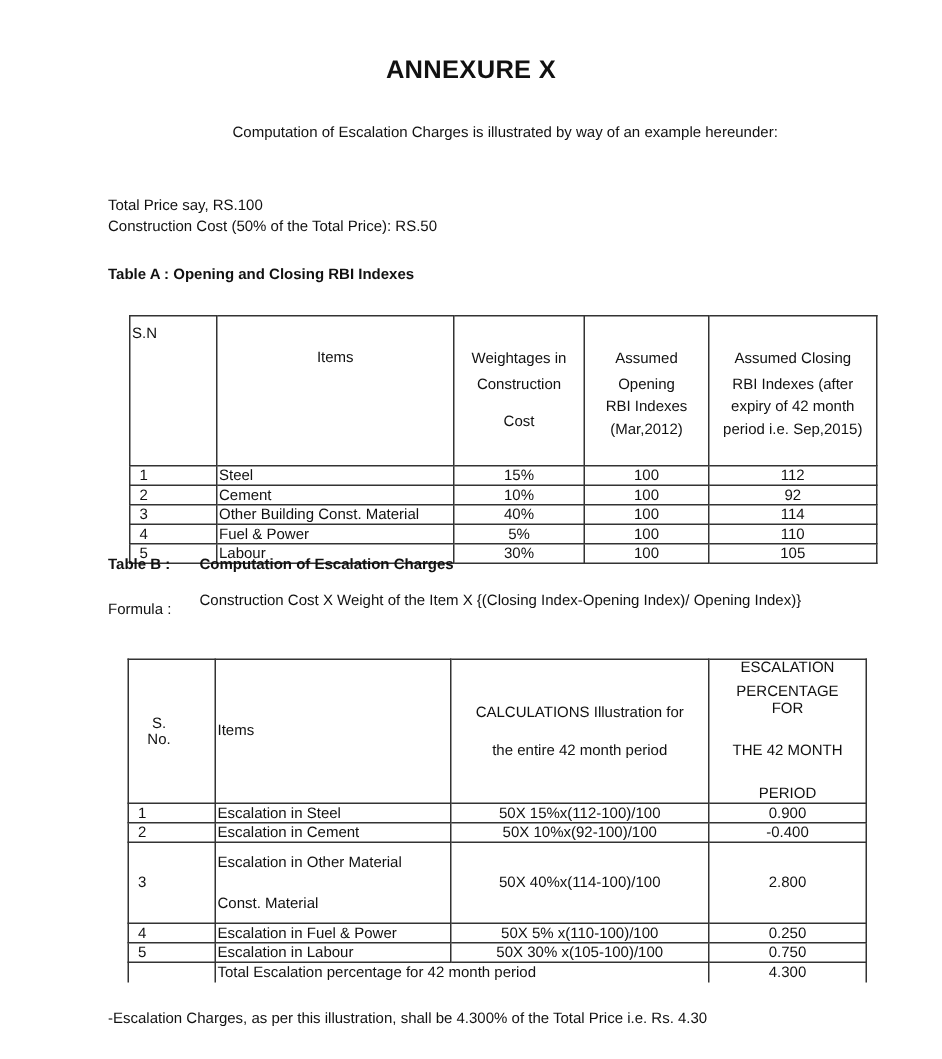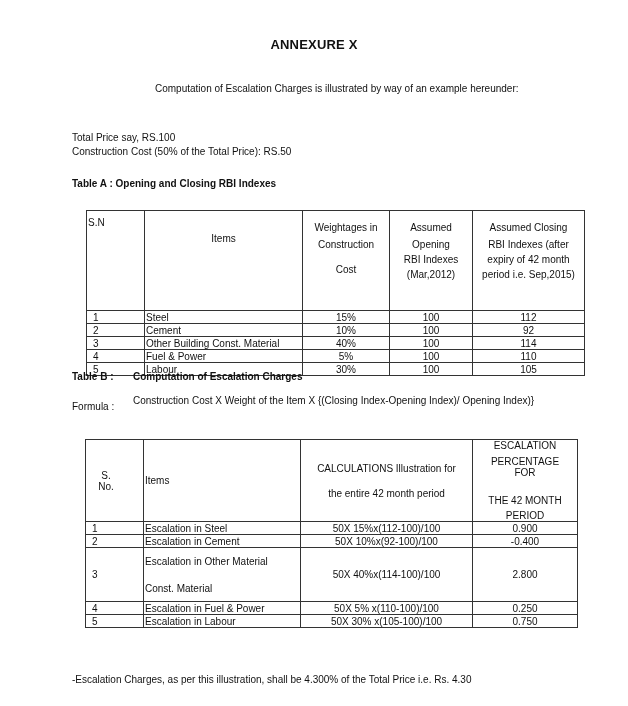--- a/index.html
+++ b/index.html
@@ -1,40 +1,40 @@
 <!DOCTYPE html>
 <html><head>
   <meta charset="utf-8">
   <style>
     html, body { margin: 0; padding: 0; background: #ffffff; }
     body {
       width: 628px; height: 706px; position: relative; overflow: hidden;
       font-family: "Liberation Sans", sans-serif; color: #111; font-size: 10px;
     }
     .abs { position: absolute; white-space: nowrap; }
-    #title { left: 0; width: 628px; top: 37px; text-align: center; font-size: 13px; font-weight: bold; letter-spacing: 0.2px; }
+    #title { left: 0; width: 628px; top: 37px; text-align: center; font-size: 17px; font-weight: bold; letter-spacing: 0.2px; }
     #intro { left: 155px; top: 83px; font-size: 10px; }
     #total-price { left: 72px; top: 132px; }
     #construction-cost { left: 72px; top: 146px; }
     #table-a-title { left: 72px; top: 178px; font-weight: bold; text-align: center; }
     #table-b-label { left: 72px; top: 371px; font-weight: bold; }
     #table-b-title { left: 133px; top: 371px; font-weight: bold; }
     #formula-label { left: 72px; top: 401px; }
     #formula-text { left: 133px; top: 395px; }
     #conclusion { left: 72px; top: 674px; }
 
     table { position: absolute; border-collapse: collapse; table-layout: fixed; font-size: 10px; }
     td { border: 1px solid #333; padding: 0 1px; line-height: 11px; vertical-align: middle; overflow: hidden; }
     td.c { text-align: center; }
     td.l { text-align: left; }
 
     #table-a { left: 86px; top: 210px; width: 498px; }
     #table-a .hdr td { height: 77px; }
     #table-a .row td { height: 12px; }
-    #table-a .hdr td.c { vertical-align: top; padding-top: 8px; }
+    #table-a .hdr td.c { vertical-align: top; padding-top: 20px; }
     #table-a .hdr td .ln { display: block; height: 17px; line-height: 17px; }
     #table-a .hdr td .ln.tight { height: 13px; line-height: 13px; }
 
     #table-b { left: 85px; top: 439px; width: 492px; }
     #table-b .hdr td { height: 78px; }
     #table-b .row td { height: 12px; }
     #table-b .row.tall td { height: 53px; }
     #table-b .total td { height: 13px; border-bottom: none; }
     #table-b .total td.first { border-left: 1px solid #333; }
     .ln { display: block; }
@@ -138,21 +138,21 @@
     <td class="l">Items</td>
     <td class="c">
       <span class="ln">CALCULATIONS Illustration for</span>
       <span class="ln" style="margin-top:14px">the entire 42 month period</span>
     </td>
     <td class="c" style="vertical-align:bottom">
       <span class="ln" style="margin-bottom:5px">ESCALATION</span>
       <span class="ln">PERCENTAGE</span>
       <span class="ln">FOR</span>
       <span class="ln" style="margin-top:17px">THE 42 MONTH</span>
-      <span class="ln" style="margin-top:4px">PERIOD</span>
+      <span class="ln" style="margin-top:18px">PERIOD</span>
     </td>
   </tr>
   <tr class="row">
     <td class="l" style="padding-left:6px">1</td>
     <td class="l">Escalation in Steel</td>
     <td class="c">50X 15%x(112-100)/100</td>
     <td class="c">0.900</td>
   </tr>
   <tr class="row">
     <td class="l" style="padding-left:6px">2</td>
@@ -174,16 +174,21 @@
     <td class="l">Escalation in Fuel &amp; Power</td>
     <td class="c">50X 5% x(110-100)/100</td>
     <td class="c">0.250</td>
   </tr>
   <tr class="row">
     <td class="l" style="padding-left:6px">5</td>
     <td class="l">Escalation in Labour</td>
     <td class="c">50X 30% x(105-100)/100</td>
     <td class="c">0.750</td>
   </tr>
+  <tr class="total">
+    <td class="first"></td>
+    <td class="l" colspan="2">Total Escalation percentage for 42 month period</td>
+    <td class="c">4.300</td>
+  </tr>
 </tbody>
   </table>
 
 <div class="abs" id="conclusion">-Escalation Charges, as per this illustration, shall be 4.300% of the Total Price i.e. Rs. 4.30</div>
 
 </body></html>

